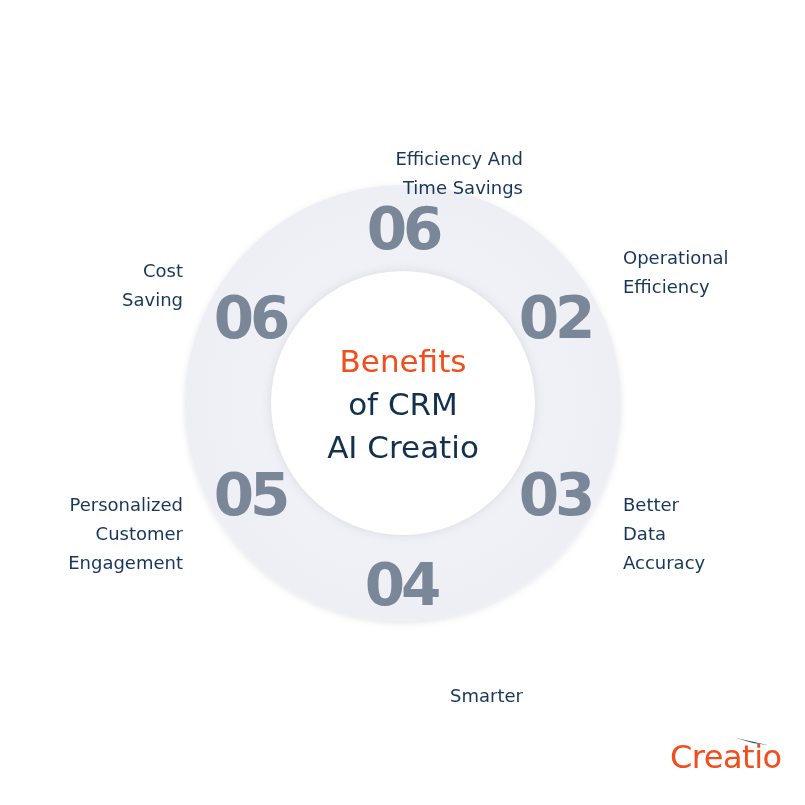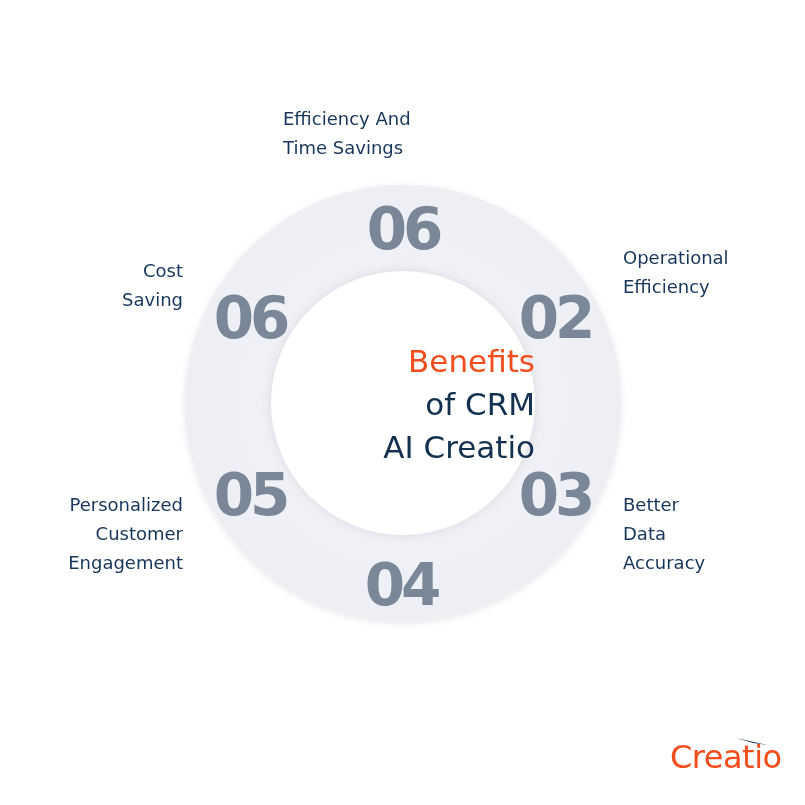--- a/index.html
+++ b/index.html
@@ -21,32 +21,32 @@
       box-shadow: 0 0 10px rgba(170,175,190,0.35);
     }
     .num {
       position: absolute; width: 110px; text-align: center;
       font-family: "DejaVu Sans", sans-serif; font-weight: bold;
       font-size: 58px; letter-spacing: -4px; color: #7a8799;
       line-height: 1;
     }
     .center-title {
       position: absolute; left: 271px; top: 340px; width: 264px;
-      text-align: right; font-size: 31px; line-height: 43px;
+      text-align: center; font-size: 31px; line-height: 43px;
       color: #13304f; font-weight: 500;
     }
     .center-title .hl { color: #f24d1d; display: block; }
     .center-title span { display: block; }
     .label {
       position: absolute; font-size: 18px; line-height: 29px; color: #17365a;
       font-family: "DejaVu Sans", sans-serif;
     }
     .label span { display: block; white-space: nowrap; }
     .label.right { text-align: right; }
-    .label.center { text-align: left; }
+    .label.center { text-align: right; margin-top: 40px; }
     .logo {
       position: absolute; left: 656px; top: 738px;
       font-size: 32px; color: #f24d1d; font-family: "DejaVu Sans", sans-serif;
       letter-spacing: -0.5px;
       margin-left: 14px;
     }
     .logo-swoosh { position: absolute; left: 735px; top: 736px; }
   </style>
 </head>
 <body>
@@ -77,20 +77,21 @@
   <span>Efficiency</span>
 </div>
 
 <div class="label" style="left:623px; top:490px;">
   <span>Better</span>
   <span>Data</span>
   <span>Accuracy</span>
 </div>
 
 <div class="label center" style="left:283px; top:641px; width:240px;">
+  <span>Smarter</span>
 </div>
 
 <div class="label right" style="left:-20px; top:490px; width:203px;">
   <span>Personalized</span>
   <span>Customer</span>
   <span>Engagement</span>
 </div>
 
 <div class="label right" style="left:-20px; top:256px; width:203px;">
   <span>Cost</span>

